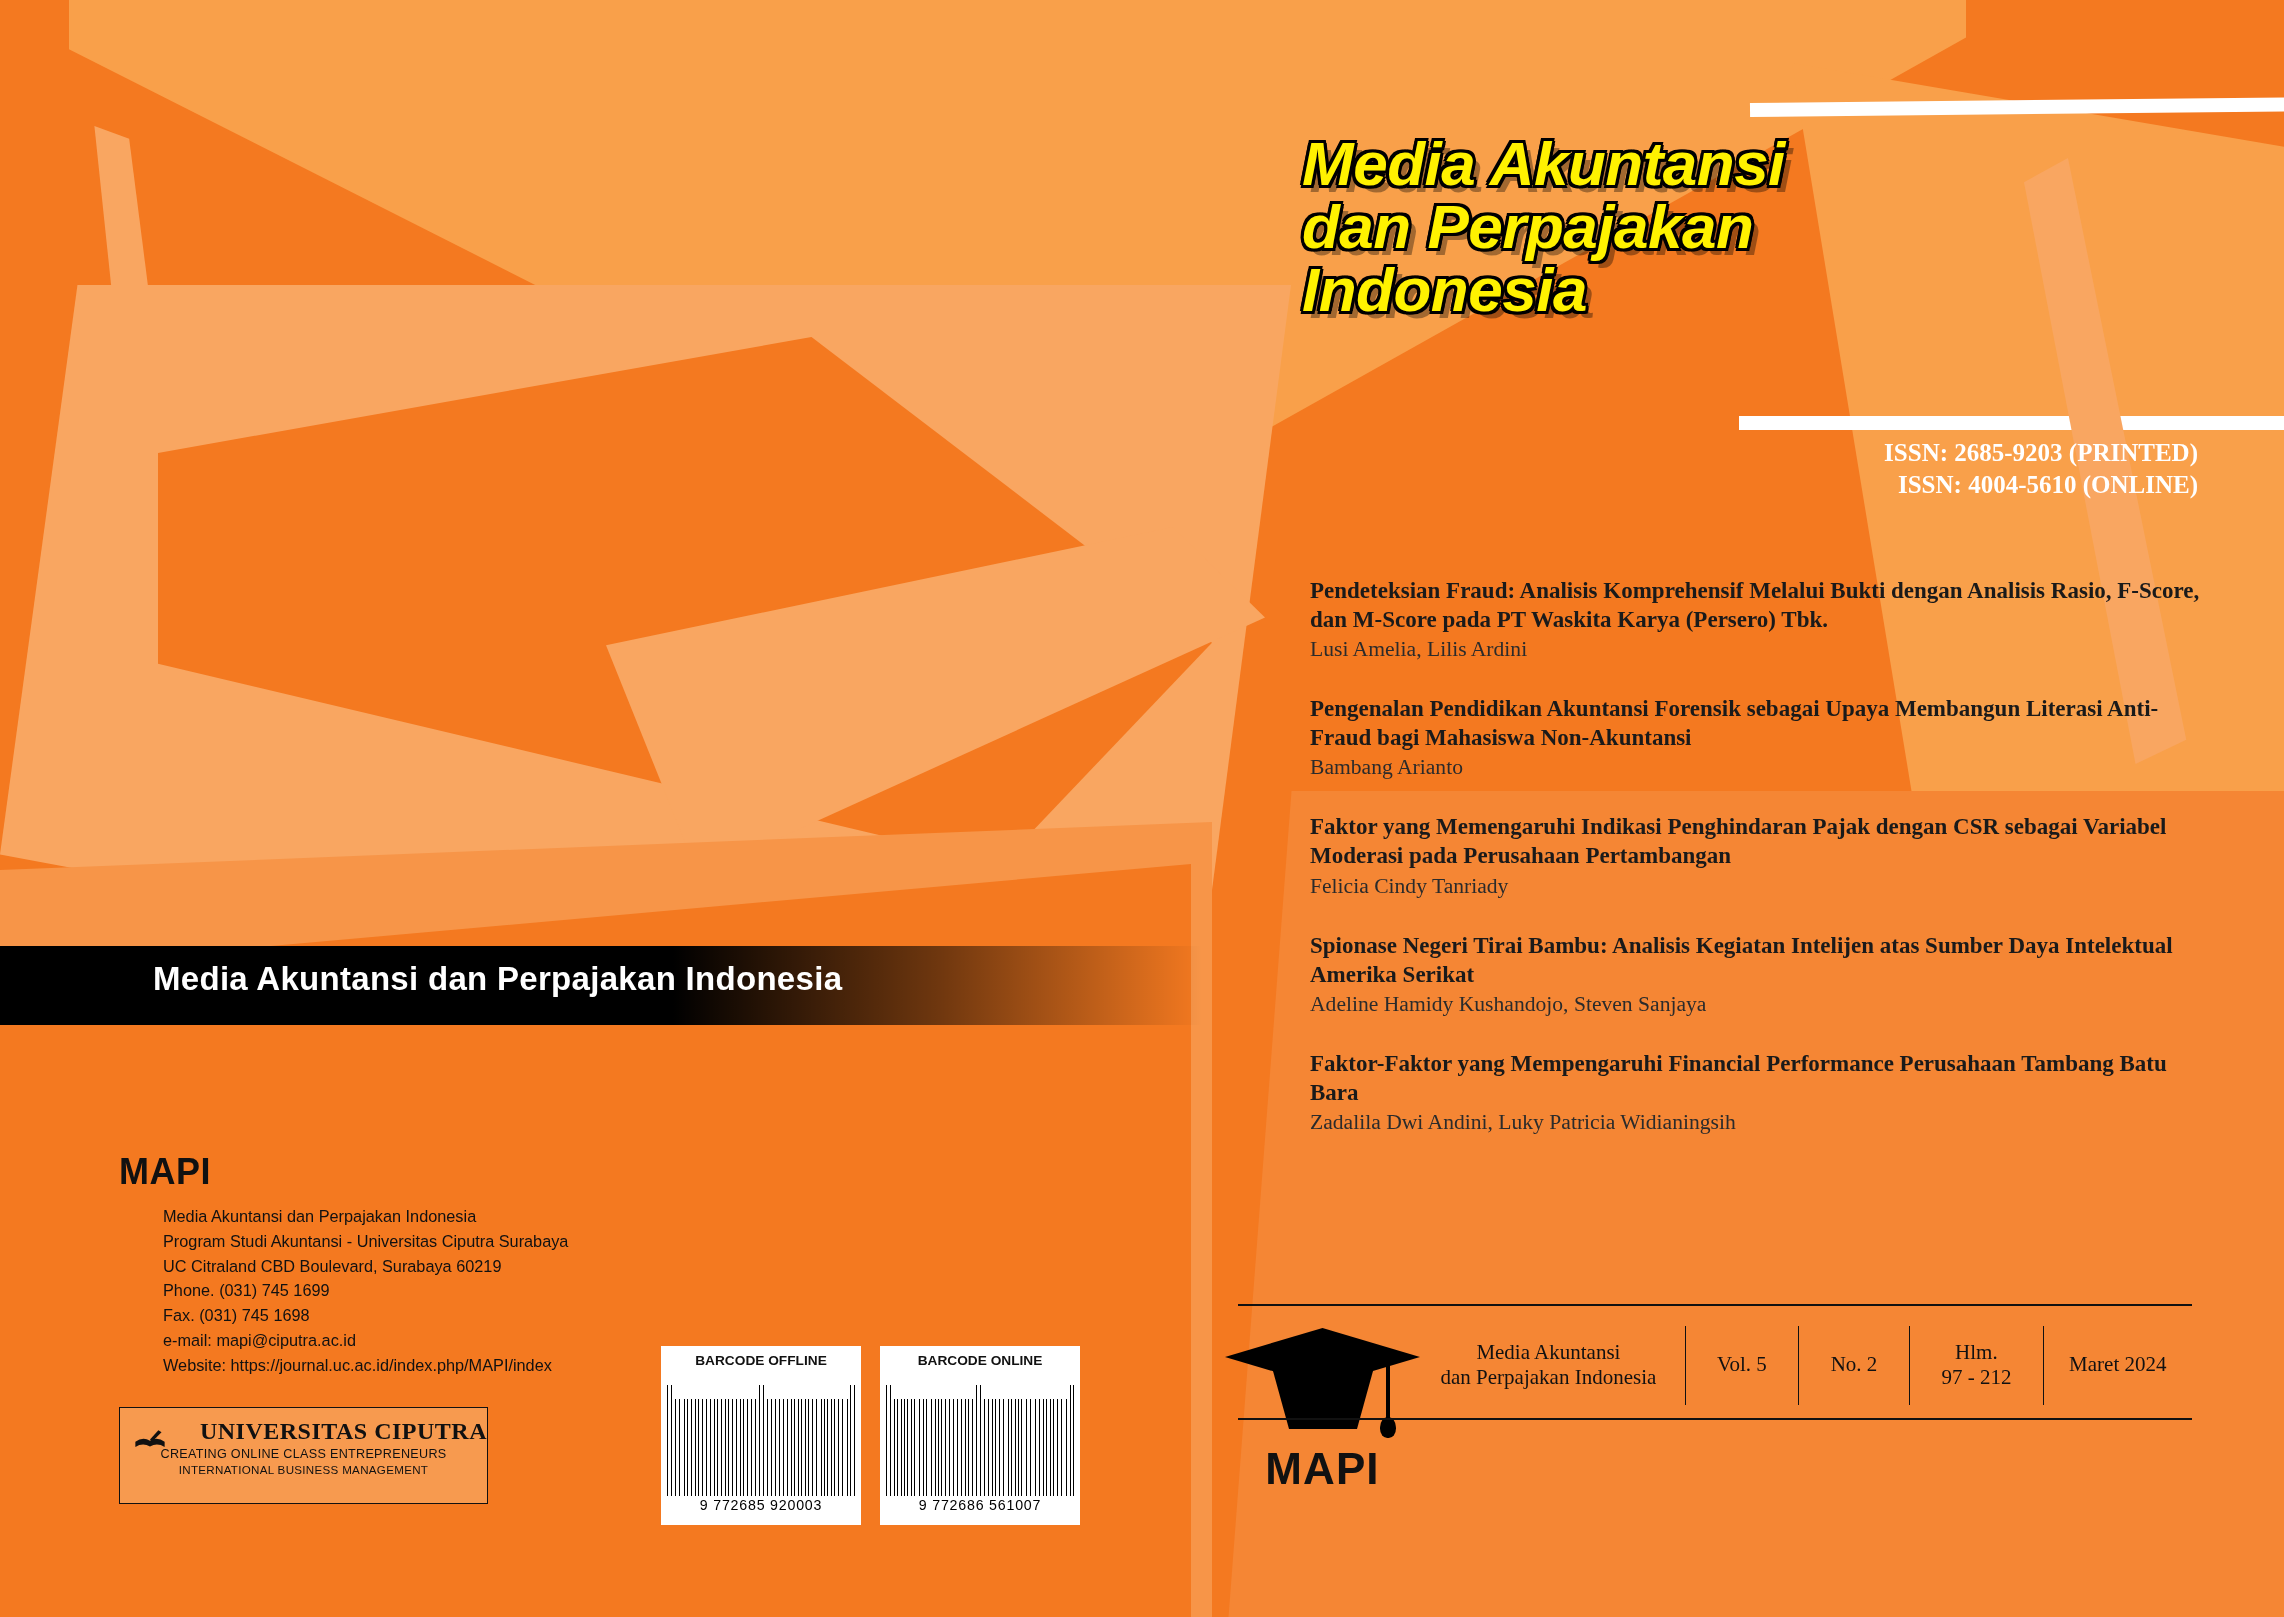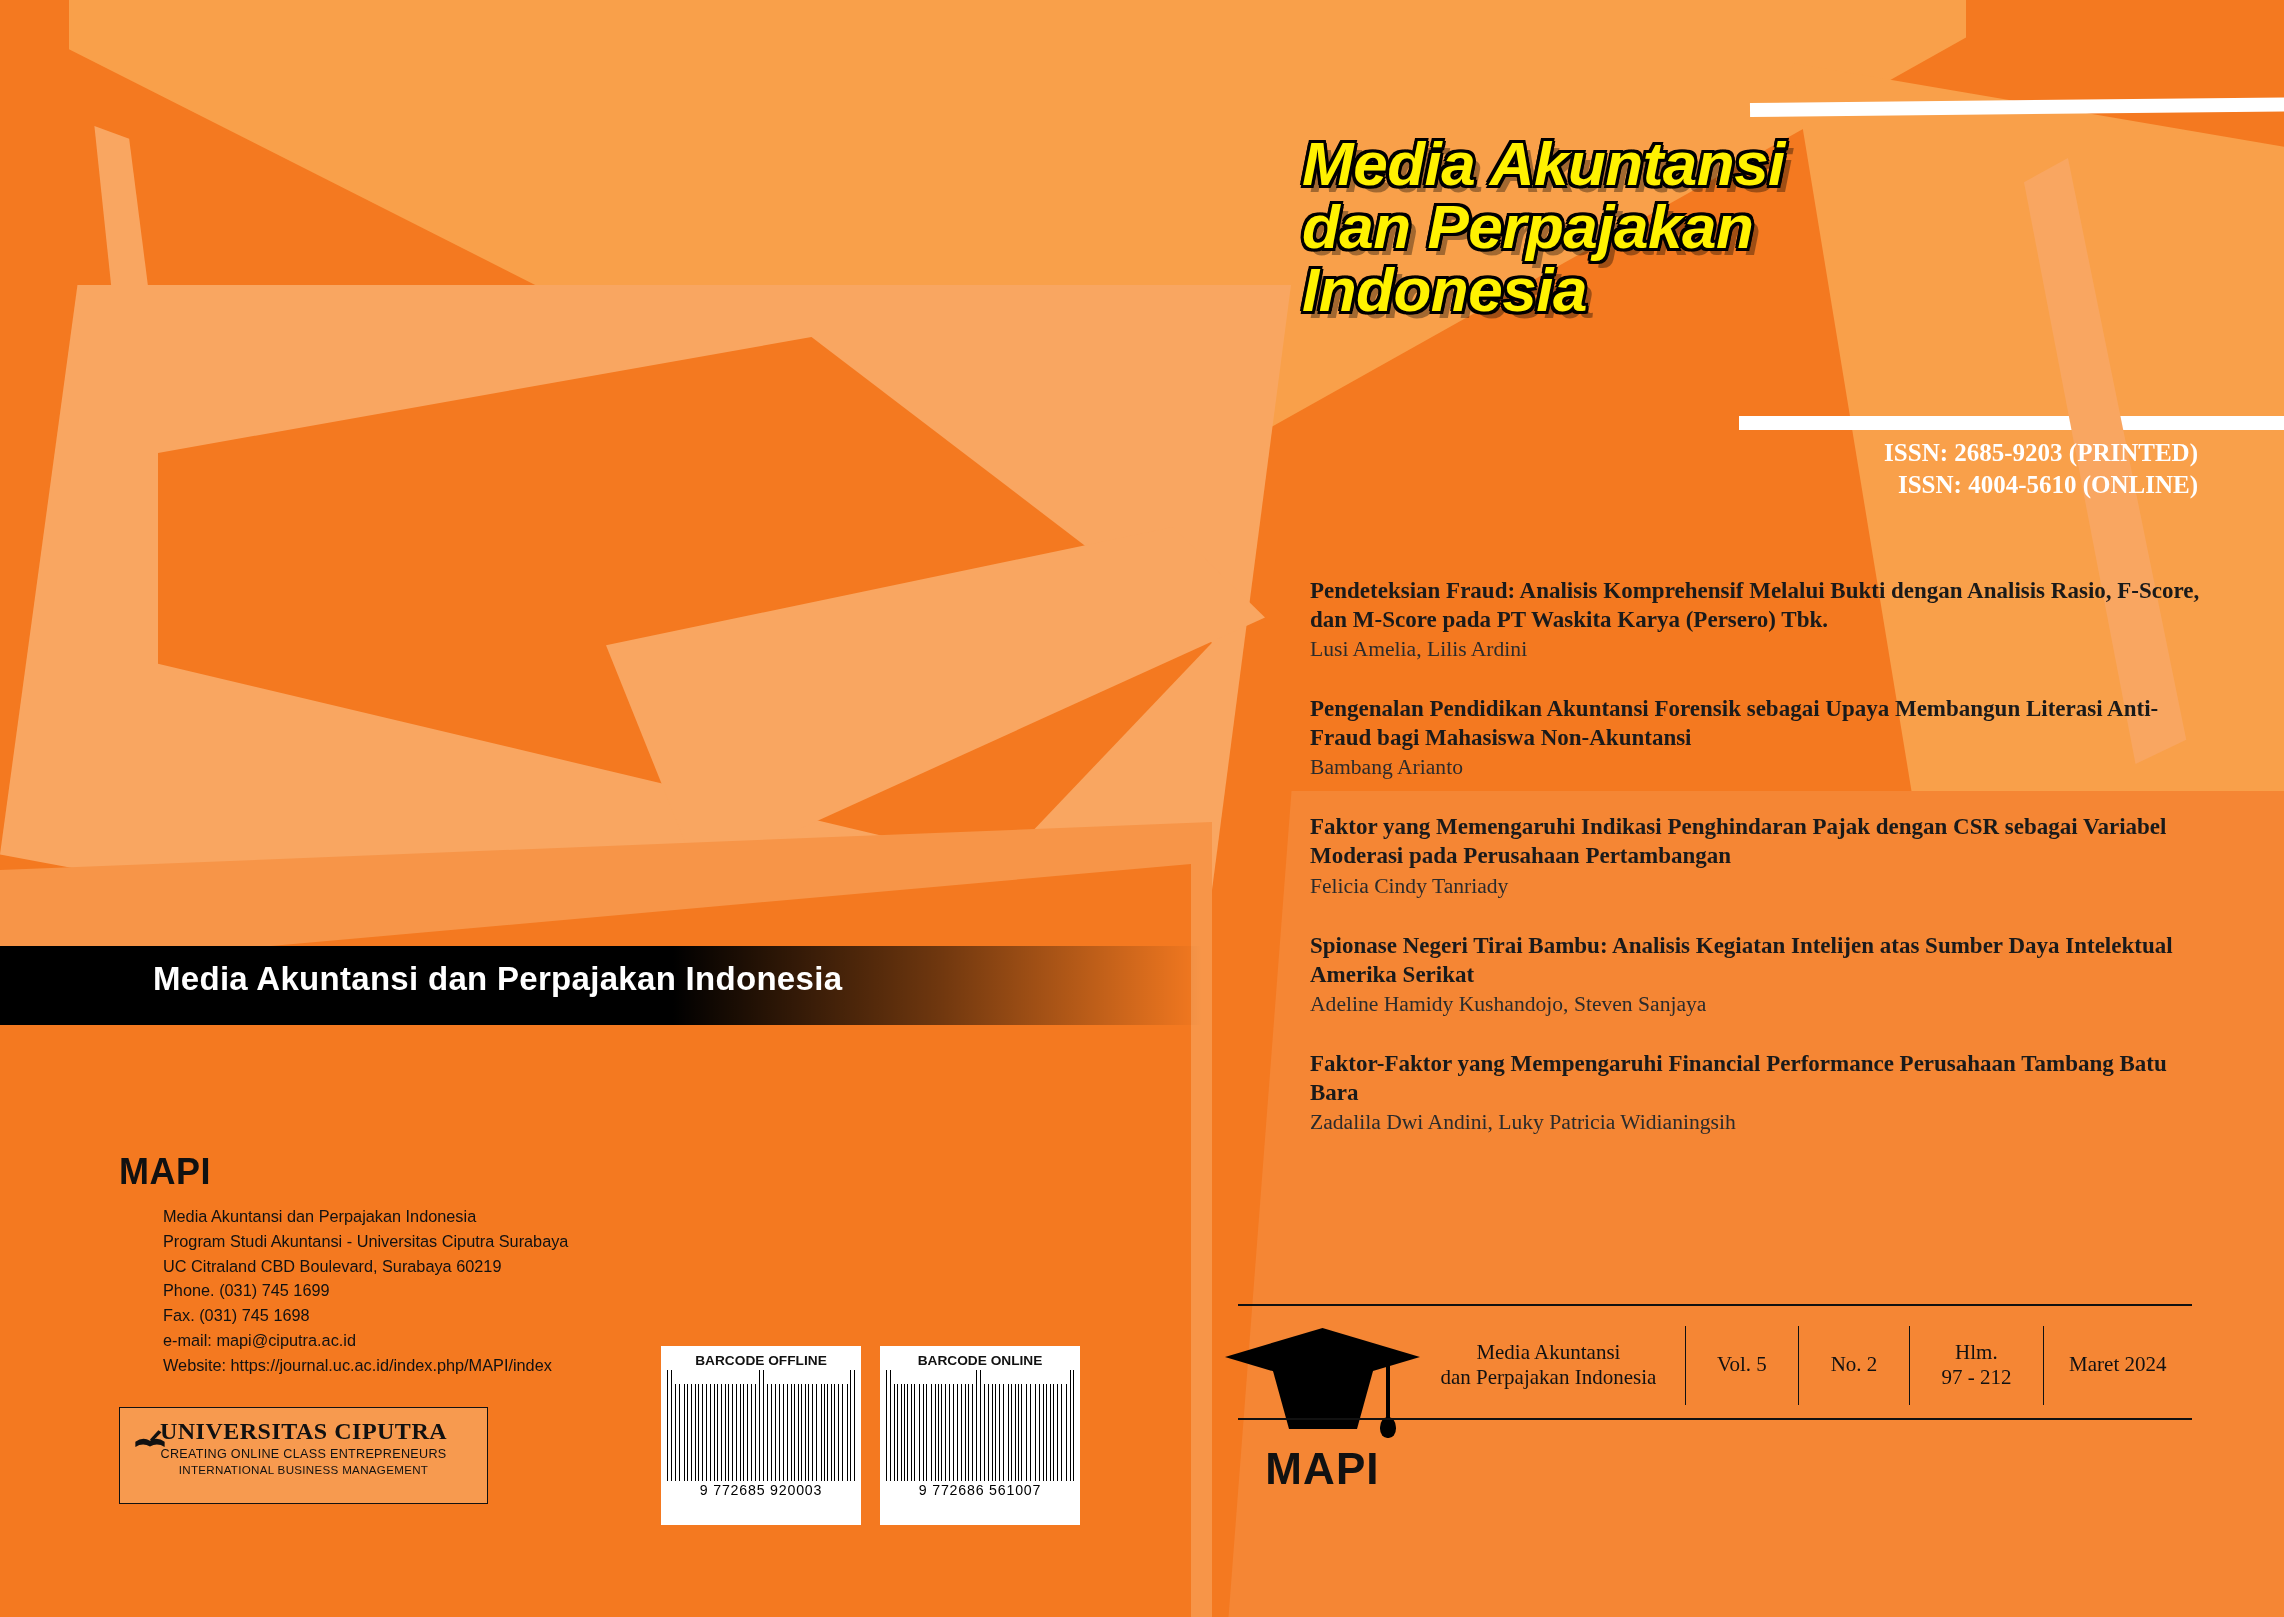--- a/index.html
+++ b/index.html
@@ -208,20 +208,21 @@
     box-sizing: border-box;
     padding-top: 9.5px;
     text-align: center;
   }
   .uc-name {
     font-family: "Liberation Serif", serif;
     font-weight: bold;
     font-size: 24px;
     color: #111;
     letter-spacing: 0.5px;
+    text-align: right;
   }
   .uc-sub1 {
     font-family: "Liberation Sans", sans-serif;
     font-size: 12.6px;
     color: #111;
     letter-spacing: 0.3px;
     margin-top: 2.1px;
   }
   .uc-sub1 b { font-weight: normal; text-align: right; }
   .uc-sub2 {
@@ -248,21 +249,21 @@
     padding: 7.4px 6.3px 4.2px 6.3px;
     text-align: center;
   }
   #barcode-offline { left: 661px; }
   #barcode-online  { left: 880px; }
   .barcode-label {
     font-family: "Liberation Sans", sans-serif;
     font-weight: bold;
     font-size: 13.7px;
     color: #111;
-    margin-bottom: 2px;
+    margin-bottom: 17px;
   }
   .bars {
     height: 111px;
     display: flex;
     align-items: flex-end;
     justify-content: center;
     gap: 1.1px;
   }
   .bars i {
     display: block;

